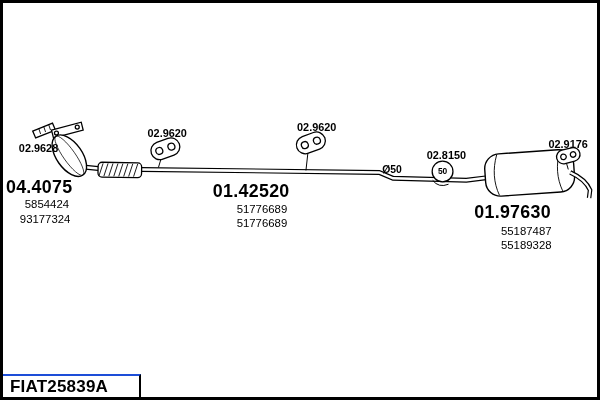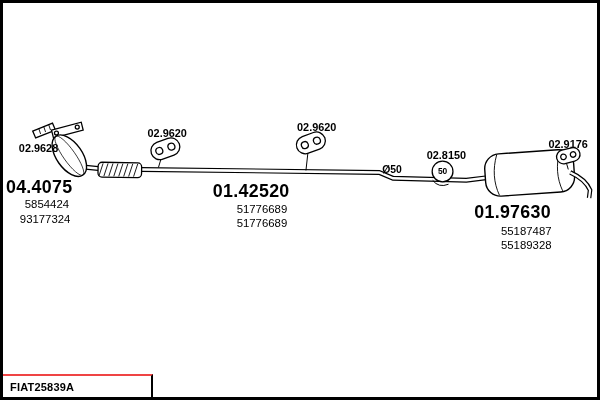--- a/index.html
+++ b/index.html
@@ -9,24 +9,24 @@
     font-family:"Liberation Sans","DejaVu Sans",sans-serif;
   }
   #stage svg{position:absolute;left:0;top:0;width:100%;height:100%;}
   svg text{fill:#000;font-family:"Liberation Sans","DejaVu Sans",sans-serif;}
   .code-sm{font-size:11px;font-weight:bold;}
   .code-lg{font-size:18px;font-weight:bold;letter-spacing:.3px;}
   .ref{font-size:11.5px;}
   .note{font-size:10.5px;font-weight:bold;}
   .clampnum{font-size:8.5px;text-anchor:middle;font-weight:bold;}
   .footer-box{
-    position:absolute;left:0;bottom:0;width:150px;height:23px;background:#fff;
-    border-top:2px solid #ef4444;border-right:2px solid #000;box-sizing:border-box;
+    position:absolute;left:0;bottom:0;width:138px;height:23px;background:#fff;
+    border-top:2px solid #1d4ed8;border-right:2px solid #000;box-sizing:border-box;
     display:flex;align-items:center;padding-left:7px;
-    font-size:11px;font-weight:bold;letter-spacing:.2px;
+    font-size:17px;font-weight:bold;letter-spacing:.2px;
   }
 </style>
 </head>
 <body>
 
 <div id="stage">
   <svg viewBox="0 0 600 400" preserveAspectRatio="none">
     <g stroke="#000" fill="none" stroke-width="1.3">
 
       <g>

